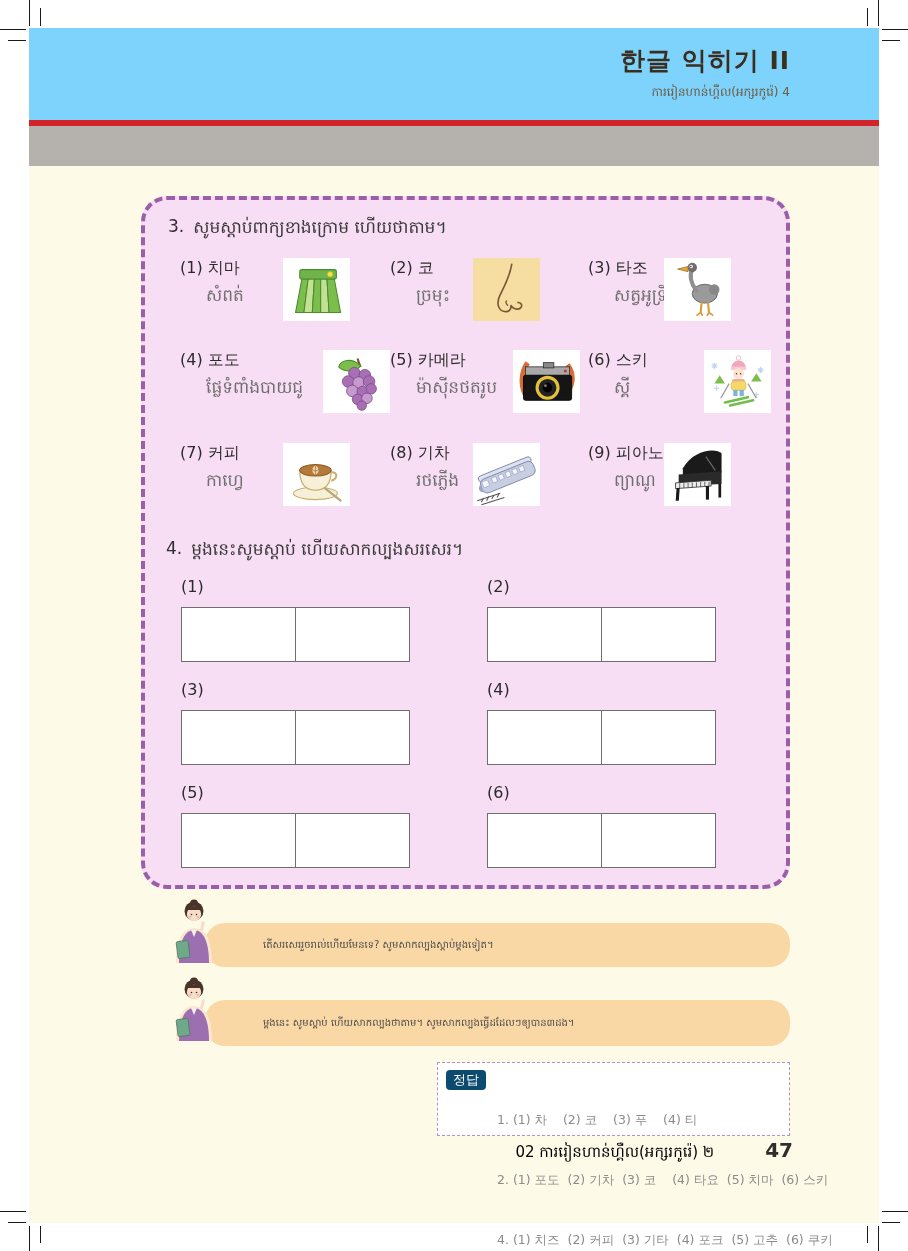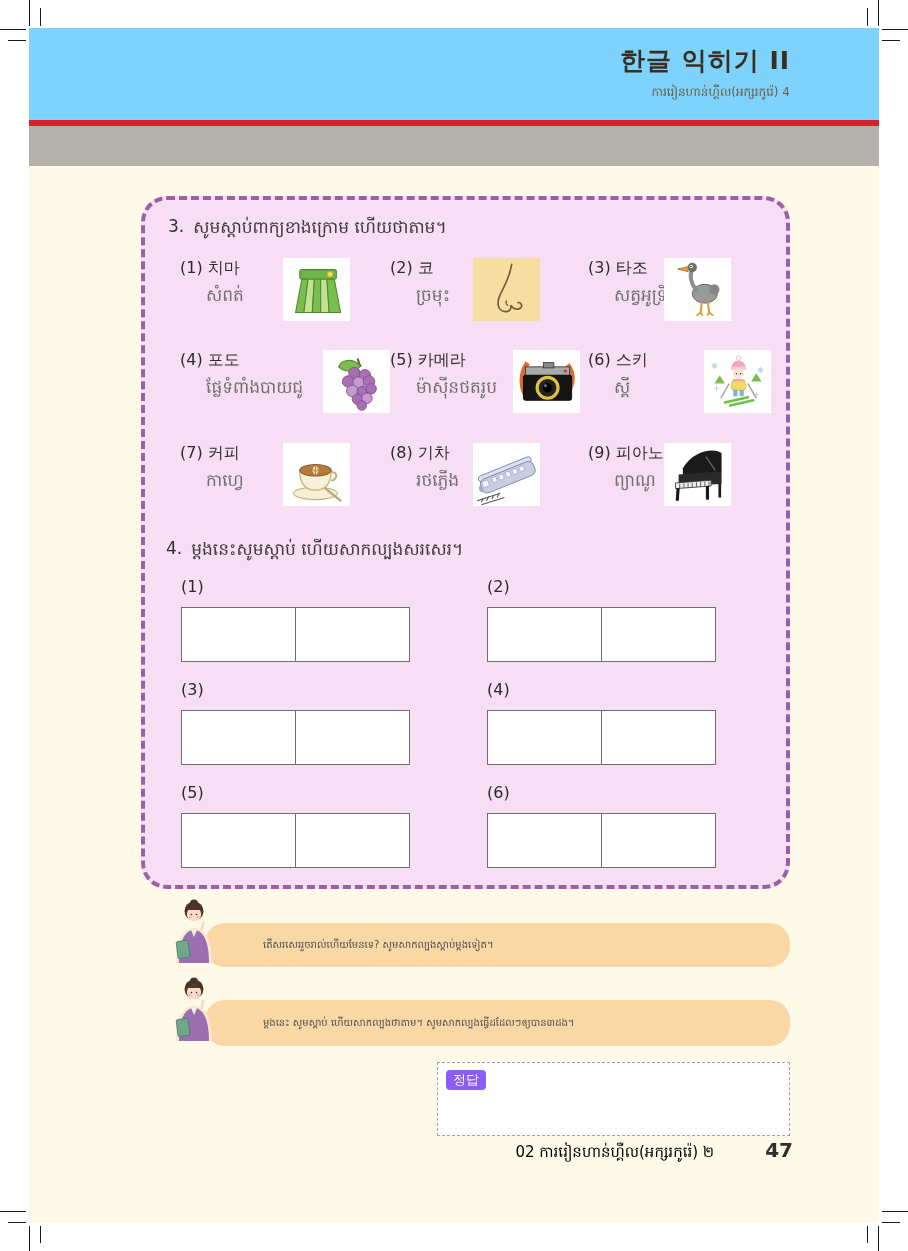--- a/index.html
+++ b/index.html
@@ -55,21 +55,21 @@
   .bubble { position:absolute; left:176px; width:585px; background:#FAD8A6; border-radius:20px;
     display:flex; align-items:center; padding-left:58px; font-size:10px; color:#4A4A4A; }
   .bubble1 { top:895px; height:44px; }
   .bubble2 { top:972px; height:46px; }
   .teacher { position:absolute; left:141px; width:48px; height:68px; z-index:2; }
   .teacher1 { top:869px; } .teacher2 { top:947px; }
 
   
   .answer-key { position:absolute; left:408px; top:1034px; width:353px; height:74px;
     background:#FFFFFF; border:1px dashed #B491C8; display:flex; gap:11px; padding:7px 6px 6px 8px; }
-  .key-badge { width:40px; height:20px; background:#8b5cf6; color:#fff; font-size:13px;
+  .key-badge { width:40px; height:20px; background:#0c4a6e; color:#fff; font-size:13px;
     border-radius:4px; text-align:center; line-height:20px; flex:0 0 40px; }
   .key-lines { font-size:12.5px; color:#8B8B8B; line-height:20px; white-space:pre; }
 
   
   .footer { position:absolute; top:1110px; right:86px; display:flex; align-items:baseline; gap:9px; }
   .footer-chapter { font-size:15px; color:#000000; }
   .footer-page { font-size:20px; font-weight:bold; color:#2E2E2E;margin-left:42px; }
 </style>
 </head>
 <body>
@@ -376,20 +376,25 @@
       <rect x="7" y="44" width="12" height="17" rx="1.5" fill="#6FA98A" stroke="#4E7A62" stroke-width="0.8" transform="rotate(-7 13 52)"></rect>
       <rect x="31" y="24" width="3" height="10" rx="1.5" fill="#F7DCC8" transform="rotate(14 32 29)"></rect>
     </svg>
   </div>
   <div class="bubble bubble2">
     <span>ម្ដងនេះ សូមស្ដាប់ ហើយសាកល្បងថាតាម។ សូមសាកល្បងធ្វើដដែលៗឲ្យបាន៣ដង។</span>
   </div>
 
   <div class="answer-key">
     <div class="key-badge">정답</div>
+    <div class="key-lines">
+      <div>1. (1) 차    (2) 코    (3) 푸    (4) 티</div>
+      <div>2. (1) 포도  (2) 기차  (3) 코    (4) 타요  (5) 치마  (6) 스키</div>
+      <div>4. (1) 치즈  (2) 커피  (3) 기타  (4) 포크  (5) 고추  (6) 쿠키</div>
+    </div>
   </div>
 
   <div class="footer">
     <span class="footer-chapter">02 ការរៀនហាន់ហ្គឺល(អក្សរកូរ៉េ) ២</span>
     <span class="footer-page">47</span>
   </div>
 
 </div>
 
 </body></html>

